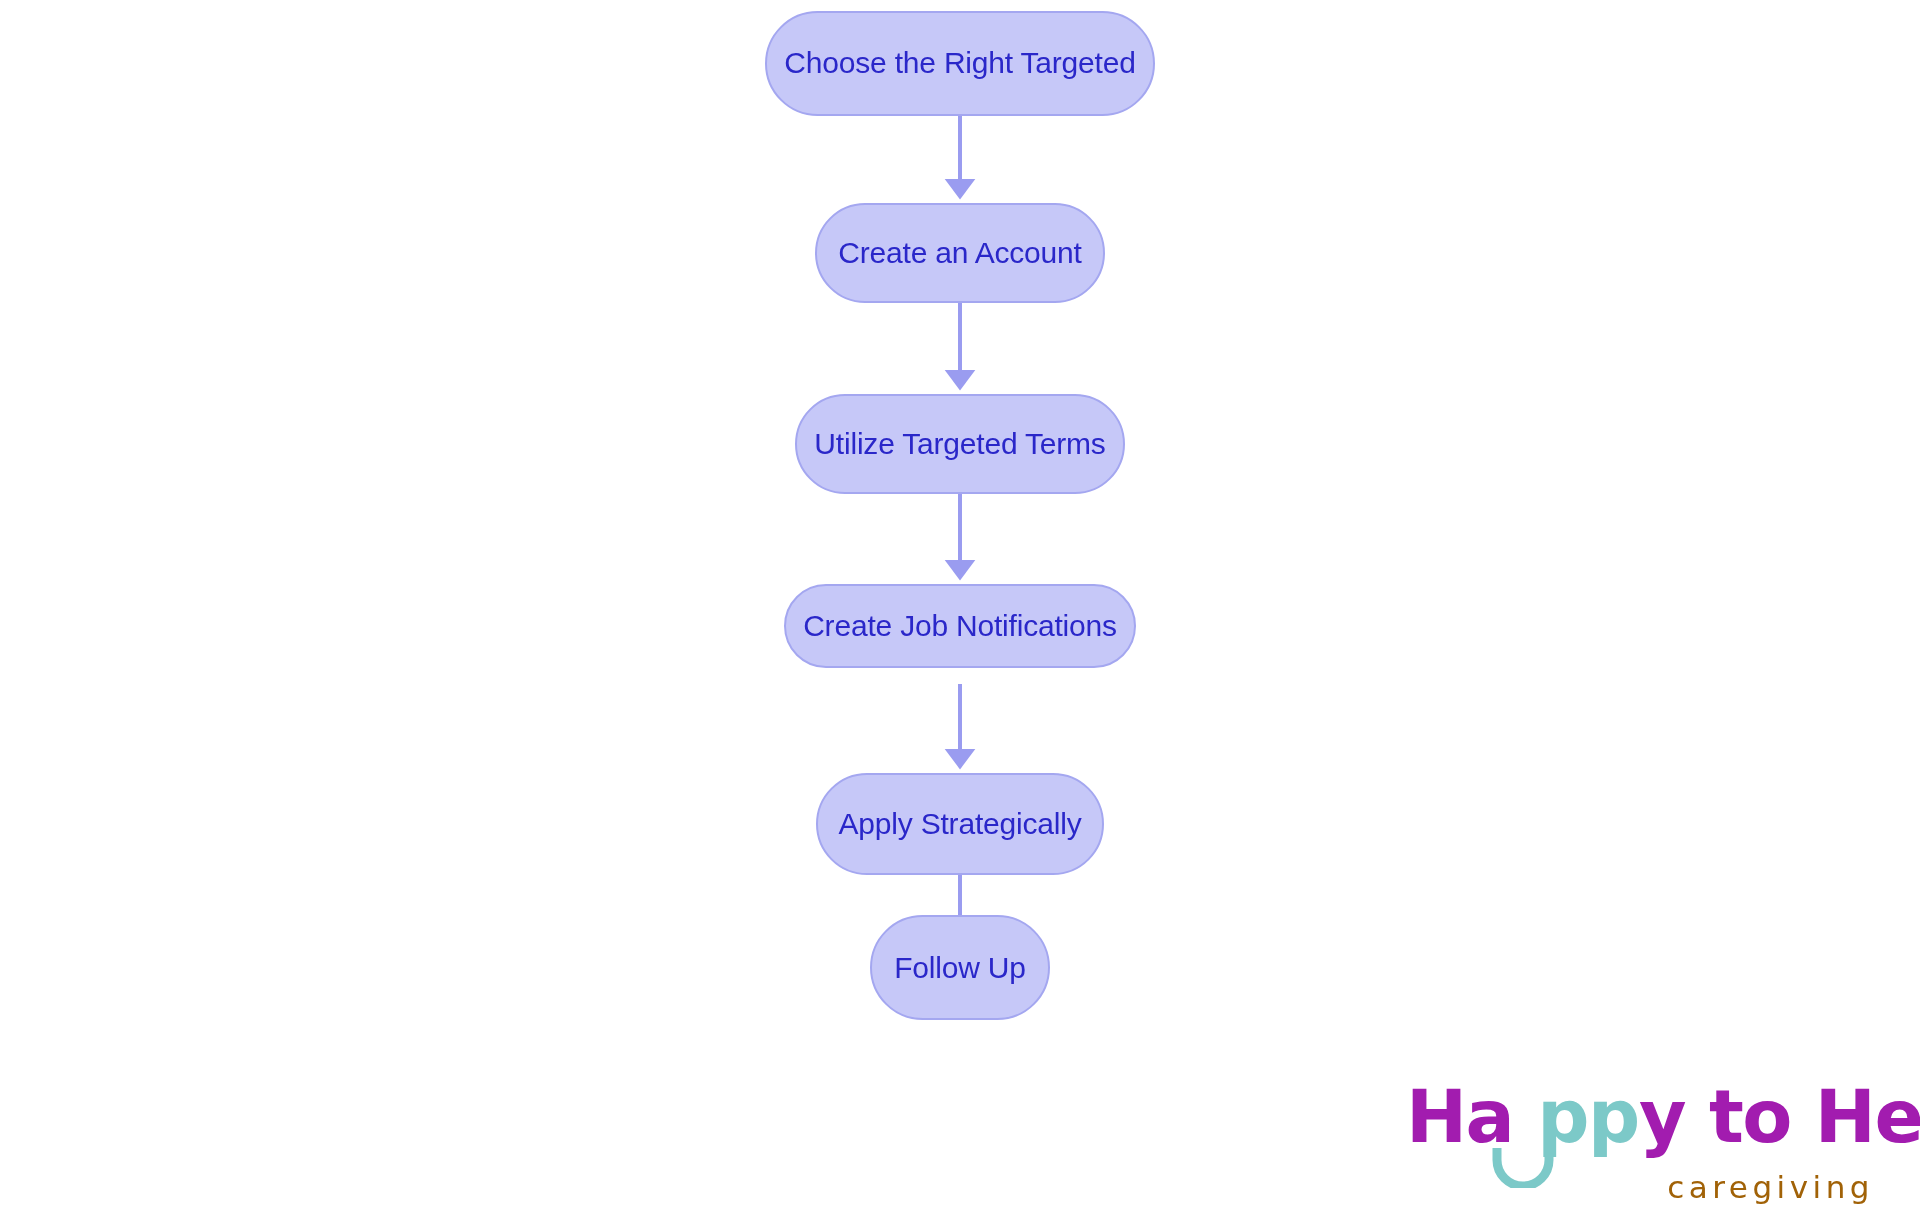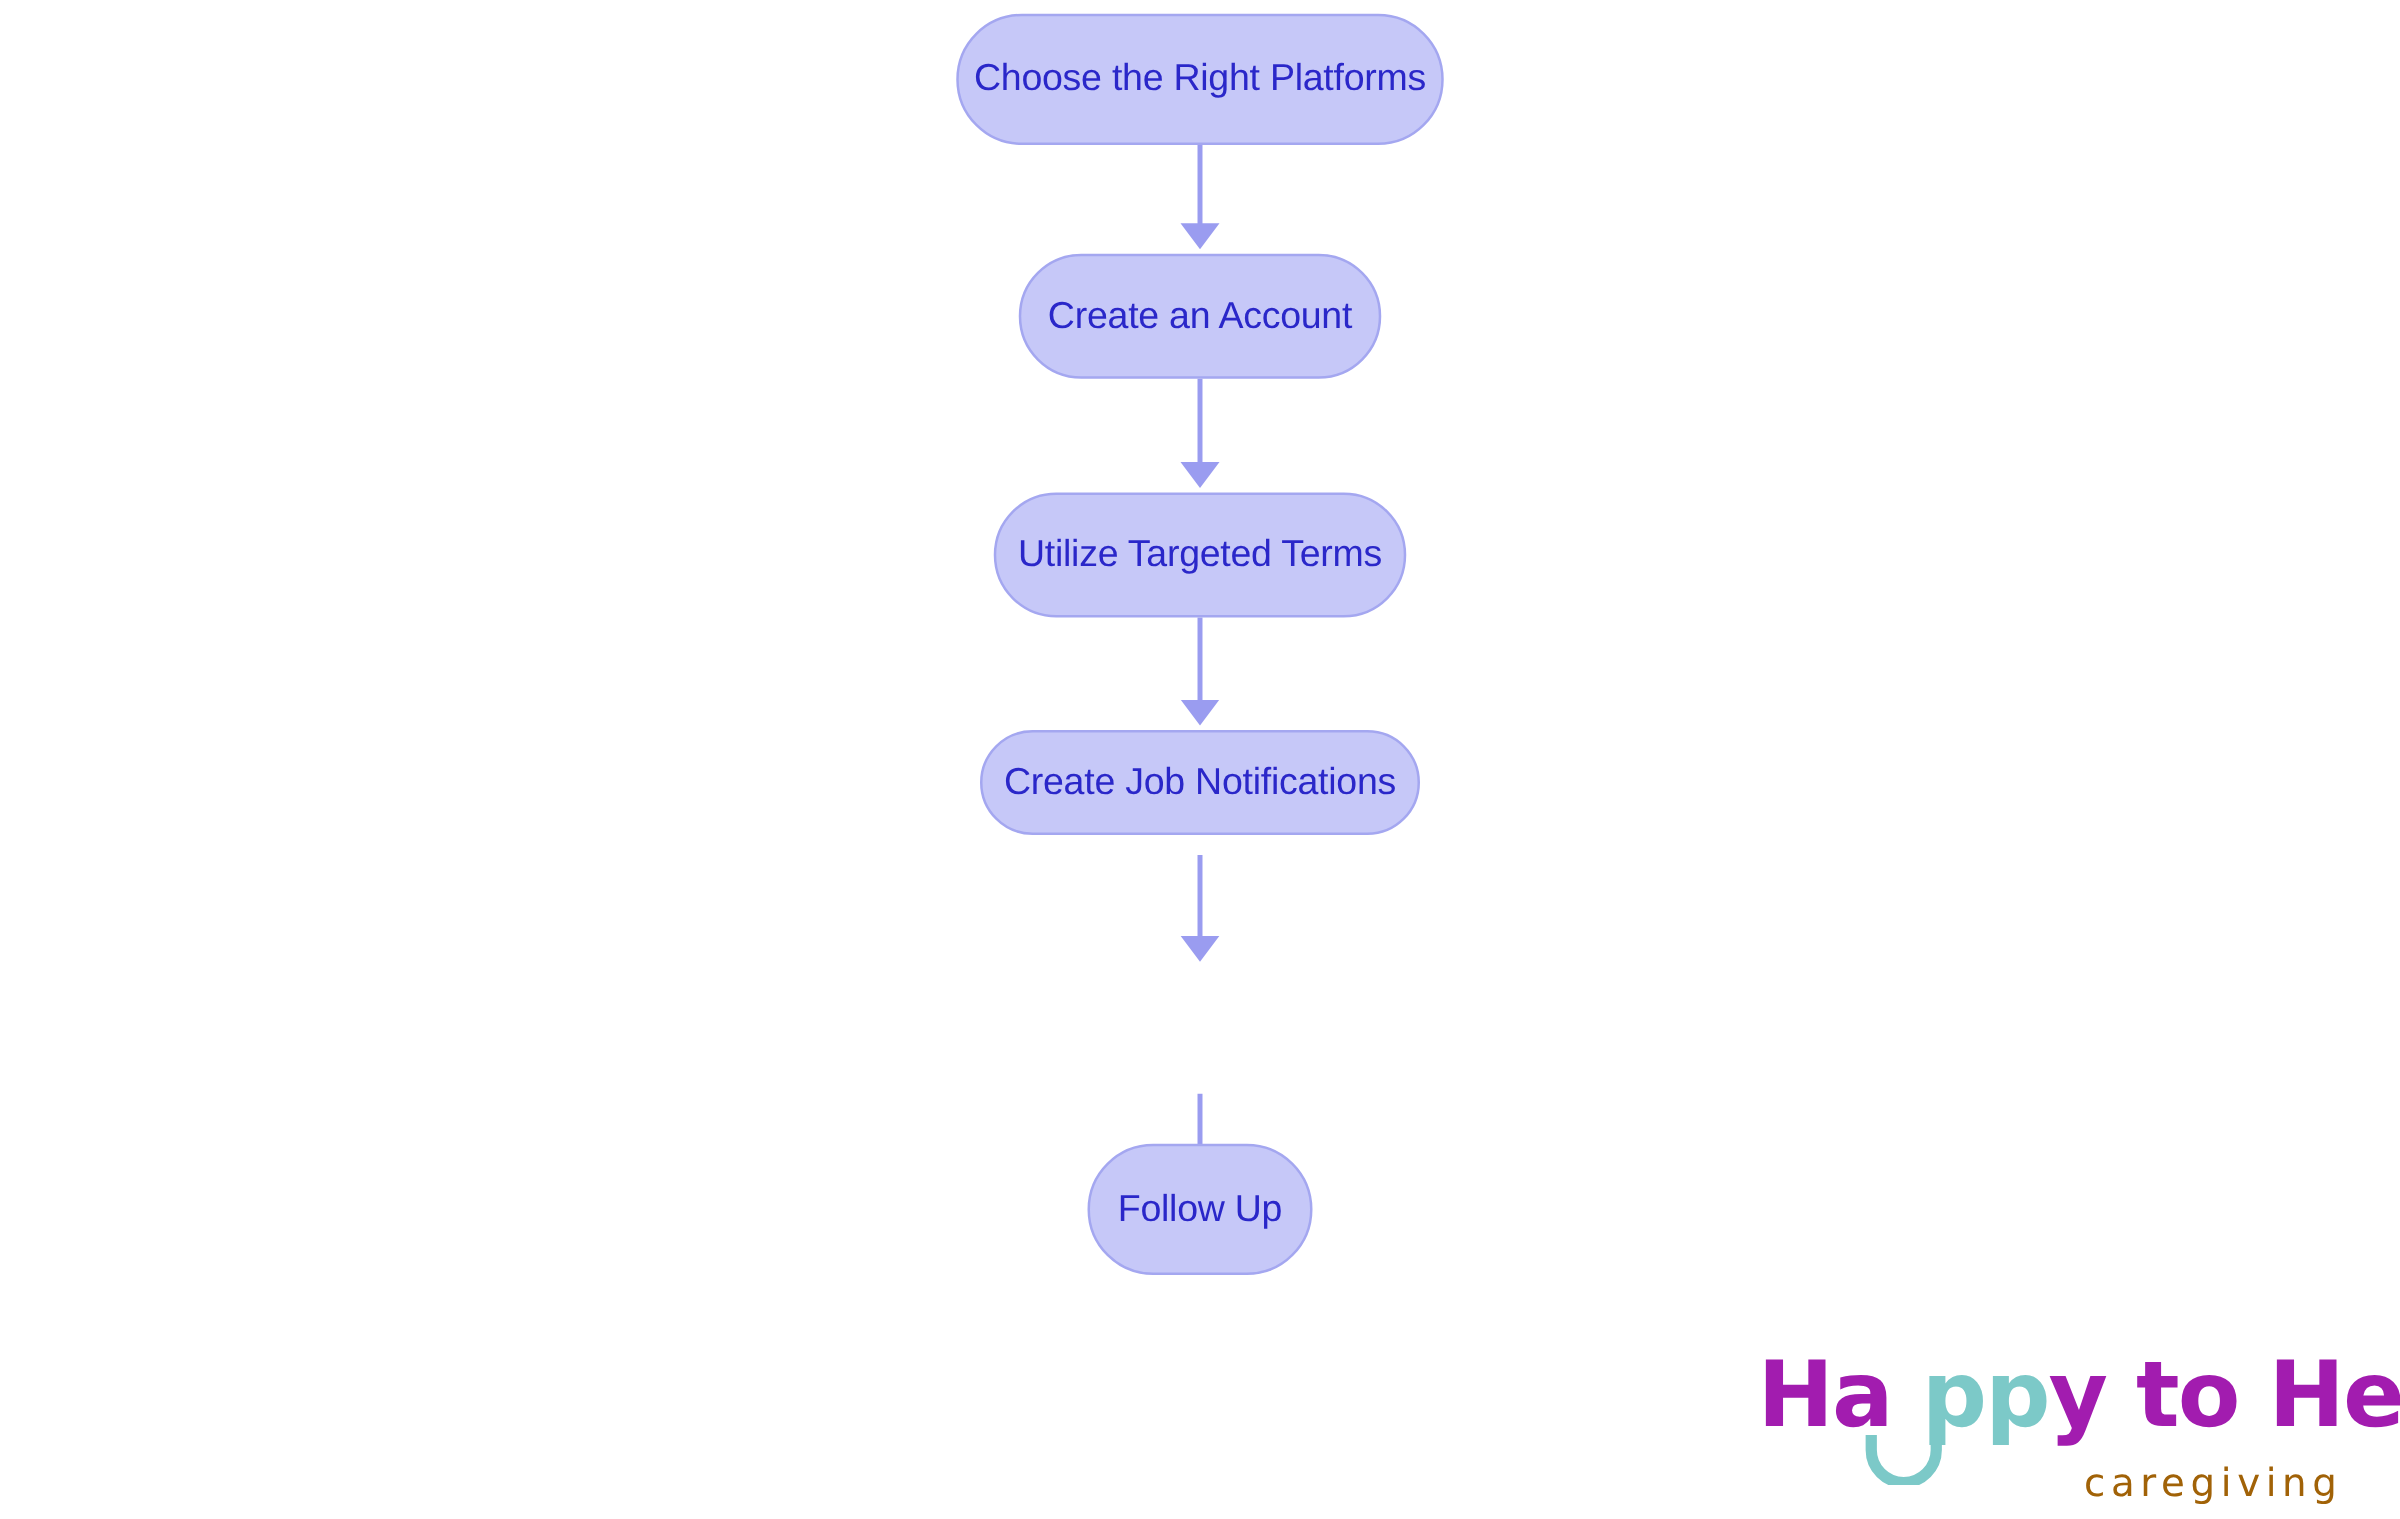--- a/index.html
+++ b/index.html
@@ -130,35 +130,38 @@
       </g>
       <g>
         <line x1="960" y1="684" x2="960" y2="751" stroke="#9a9cf0" stroke-width="4" marker-end="url(#arrowhead)"></line>
       </g>
       <g>
         <line x1="960" y1="875" x2="960" y2="943" stroke="#9a9cf0" stroke-width="4" marker-end="url(#arrowhead)"></line>
       </g>
     </svg>
 
     <div class="node" id="node-0" style="left: 960px; top: 10.5px; width: 390px; height: 105px;">
-      <span class="node-label">Choose the Right Platforms</span>
+      <span class="node-label">Choose the Right Targeted</span>
     </div>
 
     <div class="node" id="node-1" style="left: 960px; top: 203px; width: 290px; height: 100px; justify-content: center;">
       <span class="node-label">Create an Account</span>
     </div>
 
     <div class="node" id="node-2" style="left: 960px; top: 394px; width: 330px; height: 100px;">
       <span class="node-label">Utilize Targeted Terms</span>
     </div>
 
     <div class="node" id="node-3" style="left: 960px; top: 584px; width: 352px; height: 84px;">
       <span class="node-label">Create Job Notifications</span>
     </div>
 
+    <div class="node" id="node-4" style="left: 960px; top: 773px; width: 288px; height: 102px;">
+      <span class="node-label">Apply Strategically</span>
+    </div>
 
     <div class="node" id="node-5" style="left: 960px; top: 915px; width: 180px; height: 105px;">
       <span class="node-label">Follow Up</span>
     </div>
 
   </div>
 
   <div class="logo">
     <div class="logo-wordmark"><span class="logo-coral">Ha</span><span class="logo-teal">pp</span><span class="logo-coral">y to Help</span></div>
 

